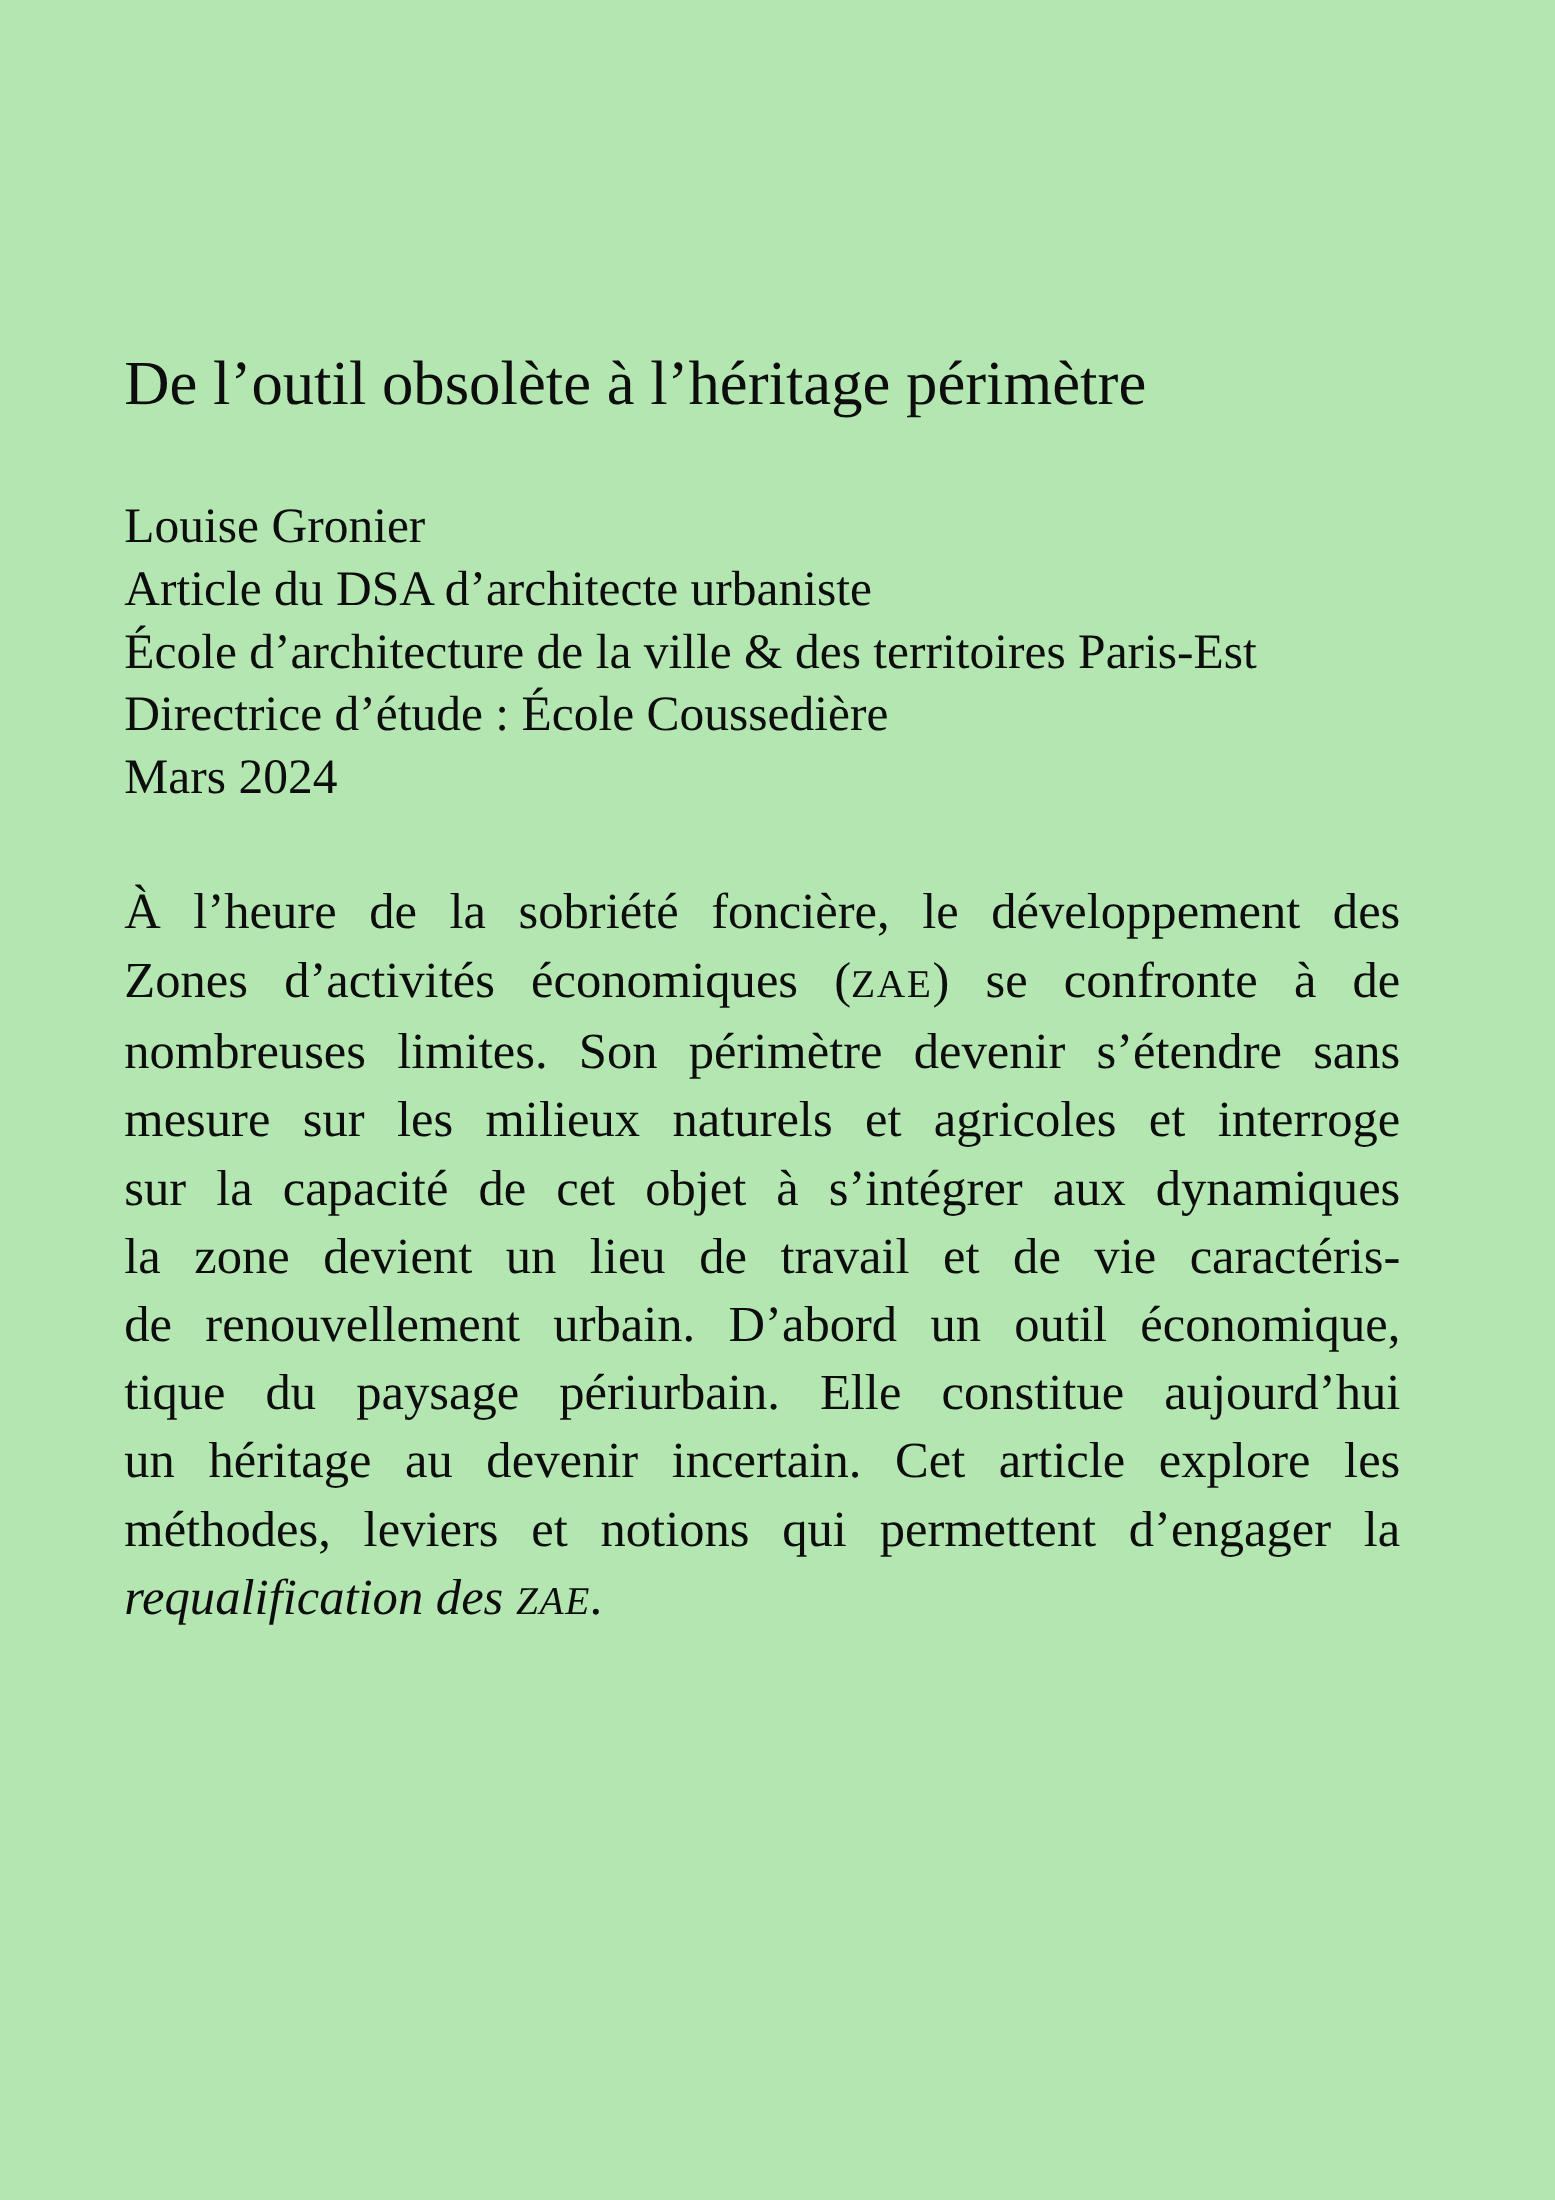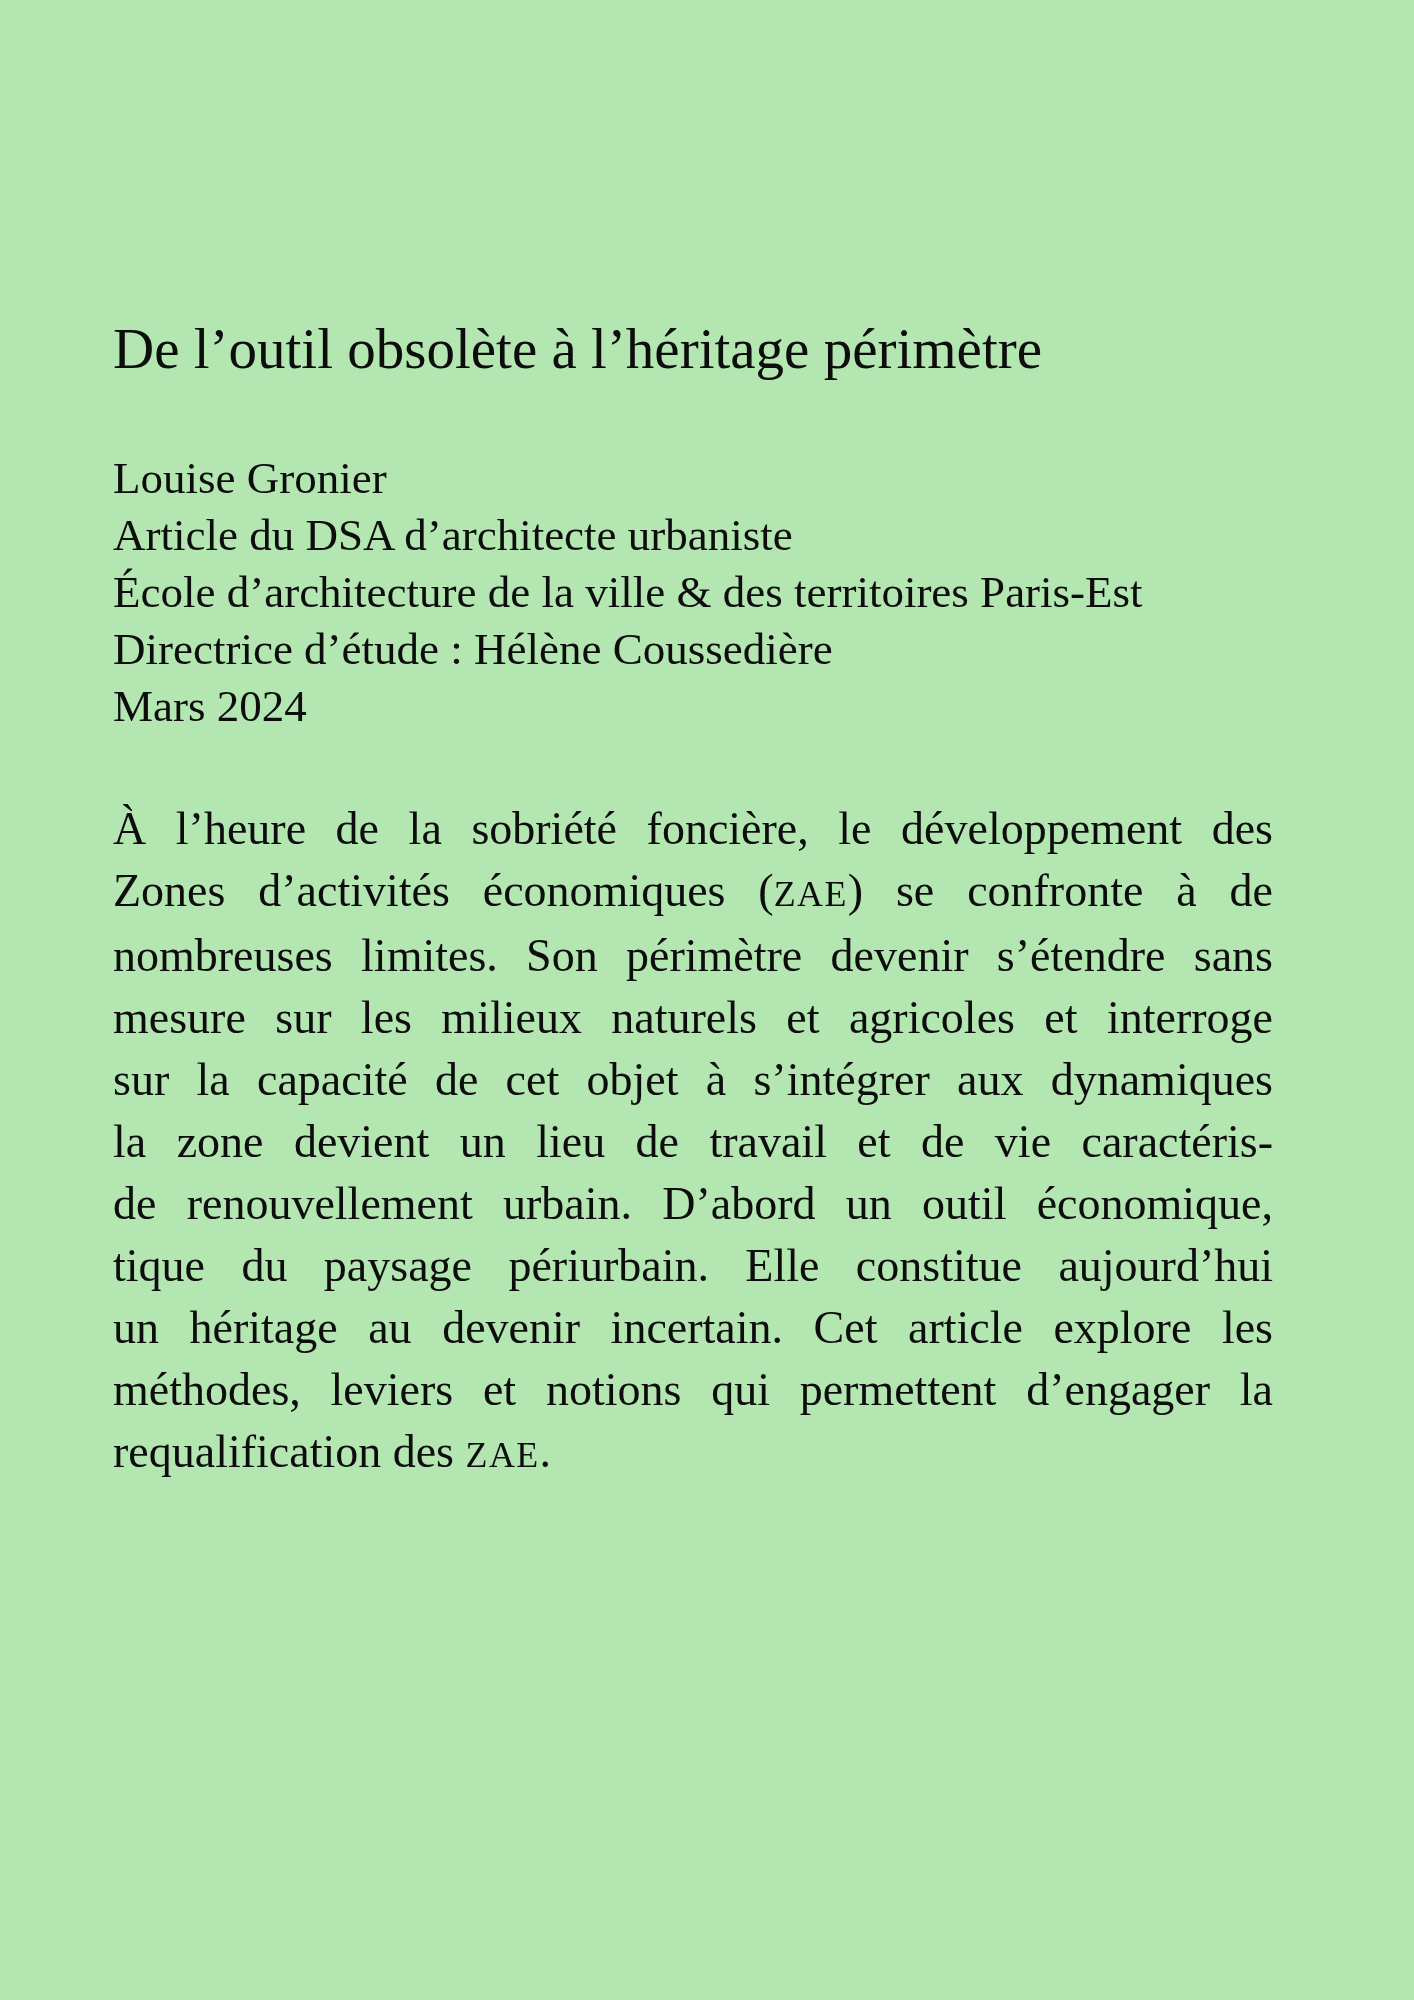--- a/index.html
+++ b/index.html
@@ -57,38 +57,39 @@
     font-size: 46px;
     line-height: 62px;
   }
   .abstract .line {
     text-align: justify;
     text-align-last: justify;
   }
   .abstract .line.last {
     text-align: left;
     text-align-last: left;
+    font-style: italic;
   }
   .sc {
     font-size: 0.78em;
     letter-spacing: 0.04em;
   }
 </style>
 </head>
 <body>
 
 <div class="page">
 
   <h2 class="subtitle">De l’outil obsolète à l’héritage périmètre</h2>
 
   <div class="author-block">
       <div class="author-line">Louise Gronier</div>
       <div class="author-line">Article du DSA d’architecte urbaniste</div>
       <div class="author-line">École d’architecture de la ville &amp; des territoires Paris-Est</div>
-      <div class="author-line">Directrice d’étude : Hélène Coussedière</div>
+      <div class="author-line">Directrice d’étude : École Coussedière</div>
       <div class="author-line">Mars 2024</div>
     </div>
 
   <div class="abstract">
       <div class="line">À l’heure de la sobriété foncière, le développement des</div>
       <div class="line">Zones d’activités économiques (<span class="sc">ZAE</span>) se confronte à de</div>
       <div class="line">nombreuses limites. Son périmètre devenir s’étendre sans</div>
       <div class="line">mesure sur les milieux naturels et agricoles et interroge</div>
       <div class="line">sur la capacité de cet objet à s’intégrer aux dynamiques</div>
       <div class="line">la zone devient un lieu de travail et de vie caractéris-</div>

